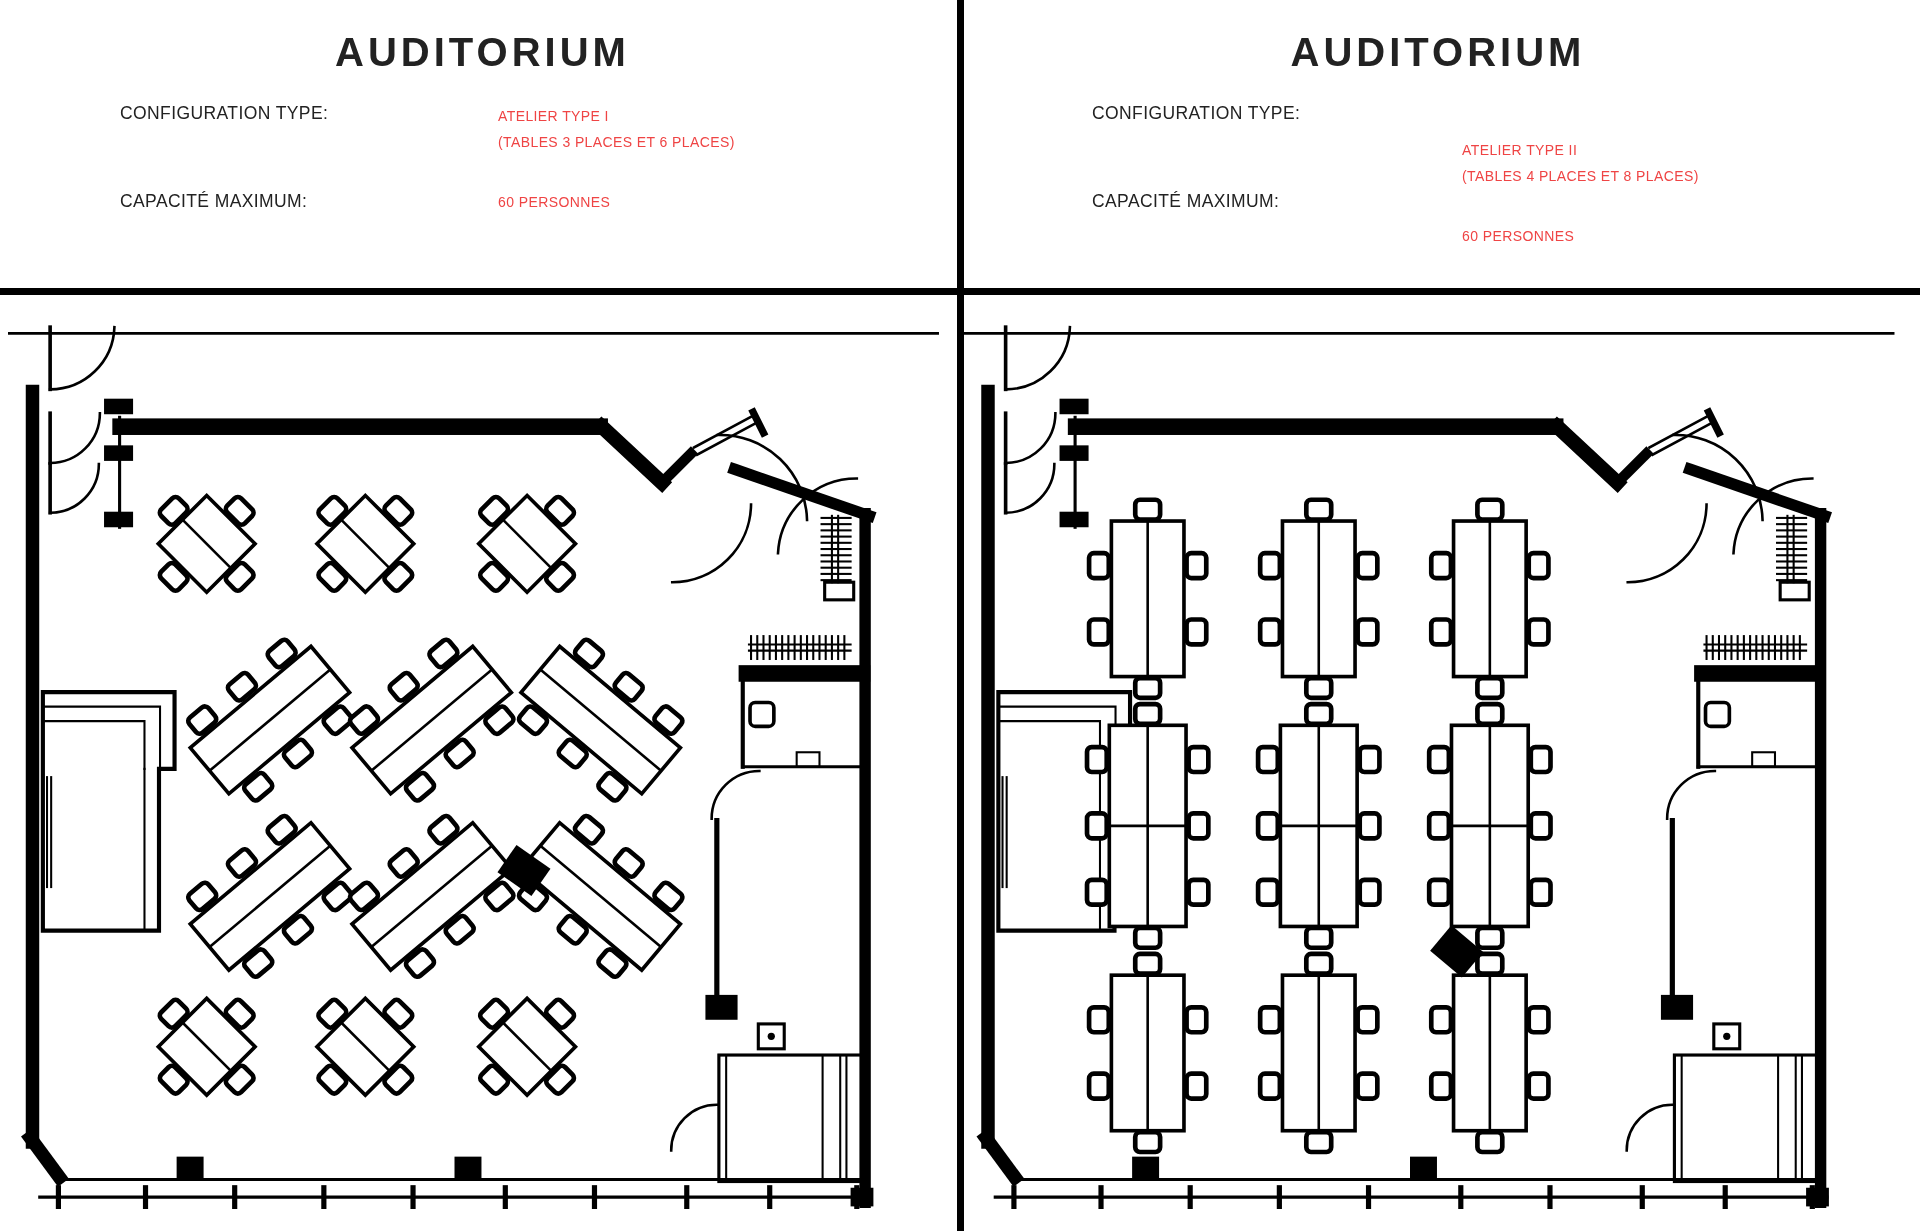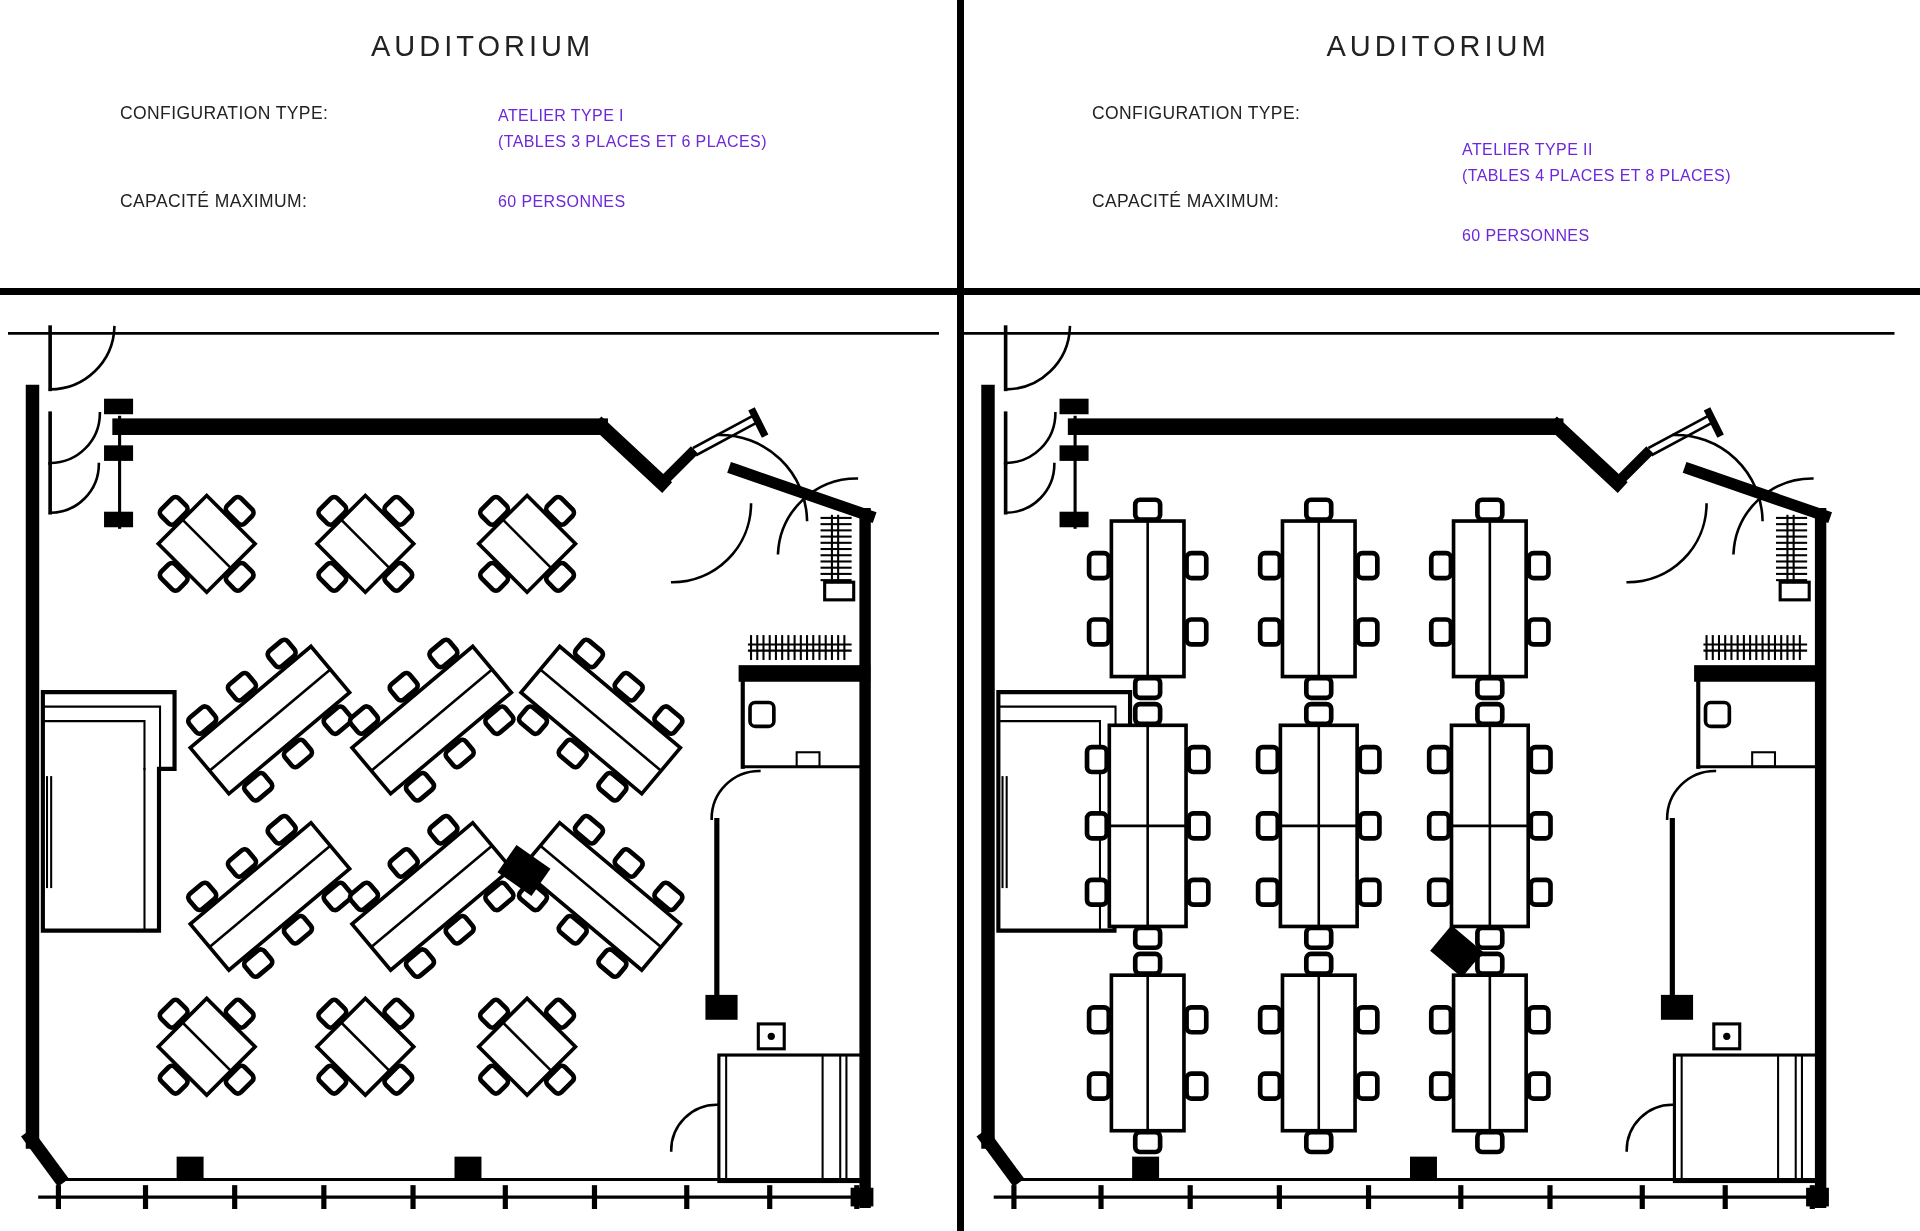--- a/index.html
+++ b/index.html
@@ -4,23 +4,23 @@
 <style>
   html,body{margin:0;padding:0;background:#e8e8e8;}
   .sheet{position:relative;width:1920px;height:1231px;background:#fff;
          font-family:"Liberation Sans",sans-serif;color:#1a1a1a;overflow:hidden;}
   .vdiv{position:absolute;left:957px;top:0;width:7px;height:100%;background:#000;}
   .hdiv{position:absolute;left:0;top:288px;width:100%;height:7px;background:#000;}
   .hdr{position:absolute;top:8px;height:280px;}
   .hdr.left{left:8px;width:949px;}
   .hdr.right{left:964px;width:948px;}
   .title{position:absolute;left:0;right:0;top:22px;text-align:center;
-         font-size:29px;letter-spacing:4px;font-weight:400;color:#222;}
+         font-size:40px;letter-spacing:4px;font-weight:700;color:#222;}
   .lbl{position:absolute;font-size:17.5px;letter-spacing:0.4px;color:#222;text-align:center;}
-  .val{position:absolute;font-size:16px;letter-spacing:0.4px;color:#6d28d9;line-height:26px;}
+  .val{position:absolute;font-size:14px;letter-spacing:0.4px;color:#ef4444;line-height:26px;}
   .cfg-lbl{left:112px;top:95px;}
   .cfg-val{left:490px;top:95px;}
   .cap-lbl{left:112px;top:183px;}
   .cap-val{left:490px;top:181px;}
   .hdr.right .cfg-lbl,.hdr.right .cap-lbl{left:128px;}
   .hdr.right .cfg-val,.hdr.right .cap-val{left:498px;margin-top:34px;}
   .planbox{position:absolute;top:295px;height:928px;display:flex;align-items:center;justify-content:center;}
   .planbox.left{left:8px;width:949px;}
   .planbox.right{left:964px;width:948px;}
   .planbox svg{display:block;width:100%;height:100%;}

